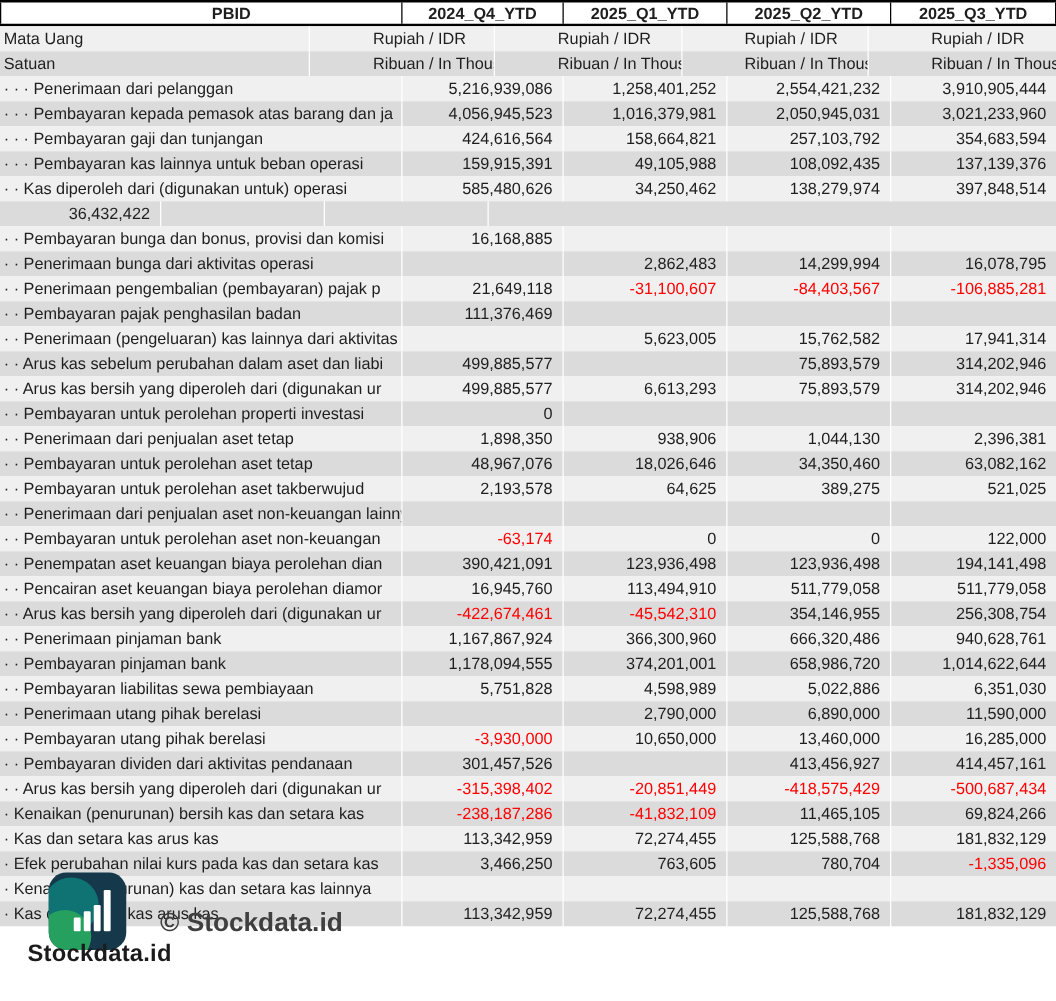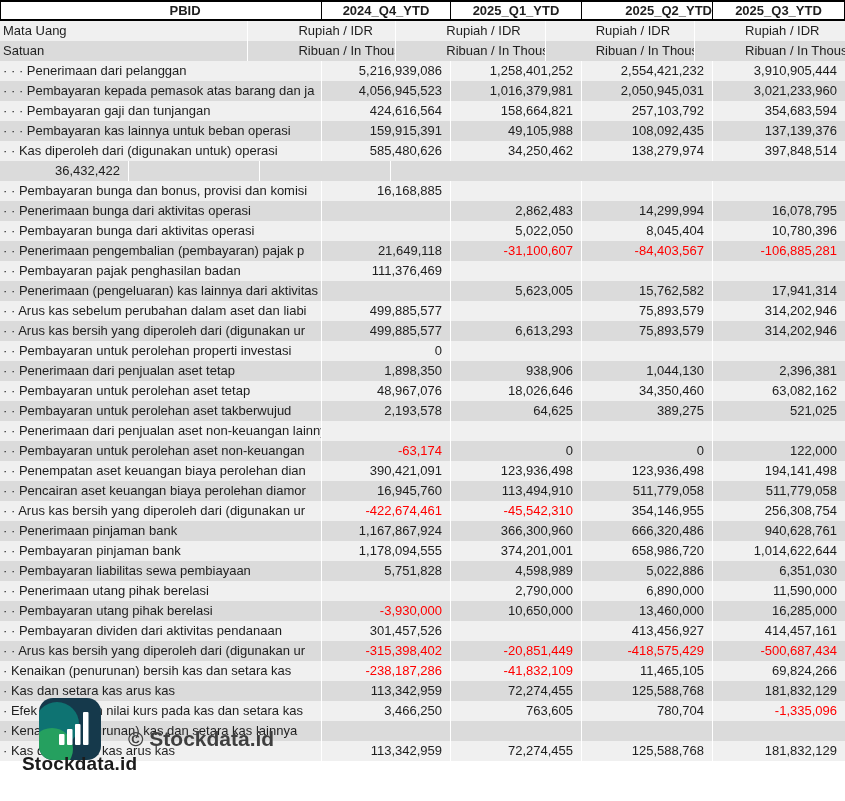--- a/index.html
+++ b/index.html
@@ -13,21 +13,21 @@
   .thead{
     display:flex;height:21px;box-sizing:border-box;background:#fff;
     border-top:2px solid #000;border-bottom:2px solid #000;
   }
   .th{
     box-sizing:border-box;height:17px;line-height:17px;
     font-weight:bold;font-size:13px;text-align:center;
     border-right:1px solid #000;white-space:nowrap;overflow:hidden;
   }
   .th:first-child{border-left:1px solid #000;padding-left:48px;}
-  .w0{width:322px;} .w1{width:129px;} .w2{width:131px;} .w3{width:131px;text-align:right;} .w4{width:132px;}
+  .w0{width:322px;} .w1{width:129px;} .w2{width:131px;} .w3{width:131px;} .w4{width:132px;}
   
   .tbody{display:block;}
   .tr{display:flex;height:20px;line-height:20px;font-size:13px;}
   .tr:nth-child(odd){background:#f0f0f0;}
   .tr:nth-child(even){background:#dbdbdb;}
   .td{
     box-sizing:border-box;white-space:nowrap;overflow:hidden;
     border-right:1px solid #fff;
   }
   .td:last-child{border-right:none;}
@@ -122,27 +122,20 @@
         <div class="td val w2"></div>
         <div class="td val w3"></div>
         <div class="td val w4"></div>
       </div>
       <div class="tr num">
         <div class="td label w0">· · Penerimaan bunga dari aktivitas operasi</div>
         <div class="td val w1"></div>
         <div class="td val w2">2,862,483</div>
         <div class="td val w3">14,299,994</div>
         <div class="td val w4">16,078,795</div>
-      </div>
-      <div class="tr num">
-        <div class="td label w0">· · Pembayaran bunga dari aktivitas operasi</div>
-        <div class="td val w1"></div>
-        <div class="td val w2">5,022,050</div>
-        <div class="td val w3">8,045,404</div>
-        <div class="td val w4">10,780,396</div>
       </div>
       <div class="tr num">
         <div class="td label w0">· · Penerimaan pengembalian (pembayaran) pajak p</div>
         <div class="td val w1">21,649,118</div>
         <div class="td val w2 neg">-31,100,607</div>
         <div class="td val w3 neg">-84,403,567</div>
         <div class="td val w4 neg">-106,885,281</div>
       </div>
       <div class="tr num">
         <div class="td label w0">· · Pembayaran pajak penghasilan badan</div>

